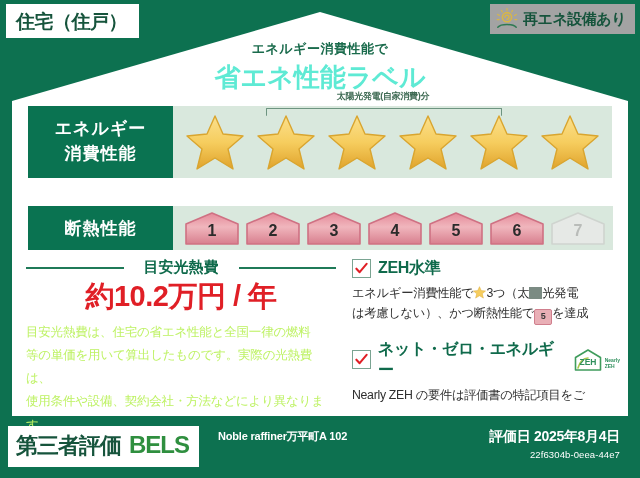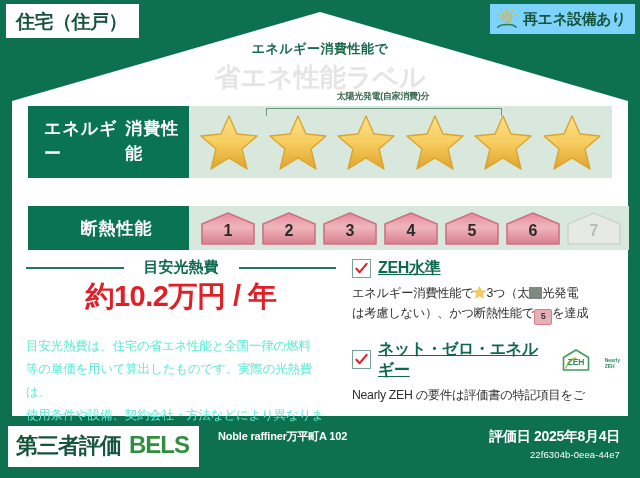--- a/index.html
+++ b/index.html
@@ -20,40 +20,40 @@
 
   
   .cat-chip{
     position:absolute;left:6px;top:4px;background:#ffffff;
     padding:8px 12px 5px 10px;
     font-size:19px;font-weight:bold;color:#16543c;letter-spacing:-0.5px;
     line-height:1.1;
   }
   
   .renew-chip{
-    position:absolute;right:5px;top:4px;background:#7dd3fc;
+    position:absolute;right:5px;top:4px;background:#a3a3a3;
     padding:3px 9px 3px 5px;display:flex;align-items:center;gap:4px;
   }
   .renew-chip .txt{font-size:15px;font-weight:bold;color:#16543c;letter-spacing:-0.5px;}
   .sun-icon{width:24px;height:24px;display:block;}
 
   
   .title-wrap{position:absolute;left:0;top:40px;width:640px;text-align:center;}
   .title-sub{font-size:13px;font-weight:bold;color:#1a6b4c;letter-spacing:0.5px;}
-  .title-main{font-size:26px;font-weight:bold;color:#e5e5e5;letter-spacing:0px;margin-top:2px;}
+  .title-main{font-size:26px;font-weight:bold;color:#5eead4;letter-spacing:0px;margin-top:2px;}
 
   
   .rate-row{position:absolute;left:28px;width:584px;display:flex;align-items:stretch;}
   .rate-row.energy{top:106px;height:72px;}
   .rate-row.insul{top:206px;height:44px;}
 
   .rate-label{
     background:#0a7351;color:#ffffff;font-weight:bold;
-    display:flex;flex-direction:row;justify-content:center;align-items:center;
-    letter-spacing:1px;flex:0 0 145px;padding-left:16px;
+    display:flex;flex-direction:column;justify-content:center;align-items:center;
+    letter-spacing:1px;flex:0 0 145px;
   }
   .rate-row.energy .rate-label{font-size:17px;line-height:1.45;}
   .rate-row.insul .rate-label{font-size:17px;}
 
   .rate-body{
     flex:1;background:#d9e8dd;display:flex;align-items:center;justify-content:space-around;
     position:relative;padding:0 6px;
   }
   .rate-row.insul .rate-body{justify-content:flex-start;gap:3px;padding-left:10px;}
 
@@ -84,45 +84,45 @@
   }
   .ins-house.off span{color:#b9bcb9;}
 
   
   .cost-block{position:absolute;left:26px;top:258px;width:310px;text-align:center;}
   .cost-head{display:flex;align-items:center;justify-content:center;gap:20px;}
   .cost-head .rule{flex:1;height:2px;background:#1f7a58;}
   .cost-head .ttl{font-size:15px;font-weight:bold;color:#0f6a4b;letter-spacing:0px;white-space:nowrap;}
   .cost-amount{font-size:29px;font-weight:bold;color:#e01f26;letter-spacing:-0.5px;}
   .cost-note{
-    margin-top:18px;font-size:12.5px;color:#5eead4;line-height:1.85;text-align:left;
+    margin-top:4px;font-size:12.5px;color:#bef264;line-height:1.85;text-align:left;
     letter-spacing:-0.2px;
   }
 
   
   .ach-block{position:absolute;left:352px;top:258px;width:268px;}
   .ach-item{margin-bottom:14px;}
   .ach-head{display:flex;align-items:center;gap:7px;}
   .check-box{
     width:17px;height:17px;border:1.6px solid #7aa492;background:#fff;
     display:flex;align-items:center;justify-content:center;flex:0 0 auto;
   }
   .check-box svg{width:13px;height:13px;display:block;}
-  .ach-title{font-size:16px;font-weight:bold;color:#0f6a4b;letter-spacing:-0.3px;text-decoration:underline;}
+  .ach-title{font-size:16px;font-weight:bold;color:#0f6a4b;letter-spacing:-0.3px;}
   .ach-desc{
     margin-top:5px;font-size:12.3px;color:#2e2e2e;line-height:1.62;letter-spacing:-0.3px;
   }
   .inline-star{width:13px;height:13px;vertical-align:-2px;display:inline-block;}
   .redact{display:inline-block;width:13px;height:12px;background:#7b8b83;vertical-align:-2px;}
   .mini-house{
     display:inline-block;width:16px;height:14px;background:#e9afb6;border:1px solid #d07f8d;
     border-radius:2px;font-size:9px;font-weight:bold;color:#3a3a3a;text-align:center;
     line-height:13px;vertical-align:-2px;
   }
-  .zeh-logo{display:inline-flex;align-items:flex-end;gap:14px;vertical-align:-6px;margin-left:3px;}
+  .zeh-logo{display:inline-flex;align-items:flex-end;gap:2px;vertical-align:-6px;margin-left:3px;}
   .zeh-logo svg{width:30px;height:24px;display:block;}
   .zeh-logo .zeh-cap{font-size:5px;color:#2f8f5c;line-height:1.05;font-weight:bold;text-align:left;padding-bottom:3px;}
 
   
   .bottom-bar{position:absolute;left:0;bottom:0;width:640px;height:60px;}
   .bels-chip{
     position:absolute;left:8px;top:8px;background:#ffffff;padding:5px 10px 6px 8px;
     display:flex;align-items:baseline;gap:8px;
   }
   .bels-jp{font-size:22px;font-weight:bold;color:#16543c;letter-spacing:-1px;}

